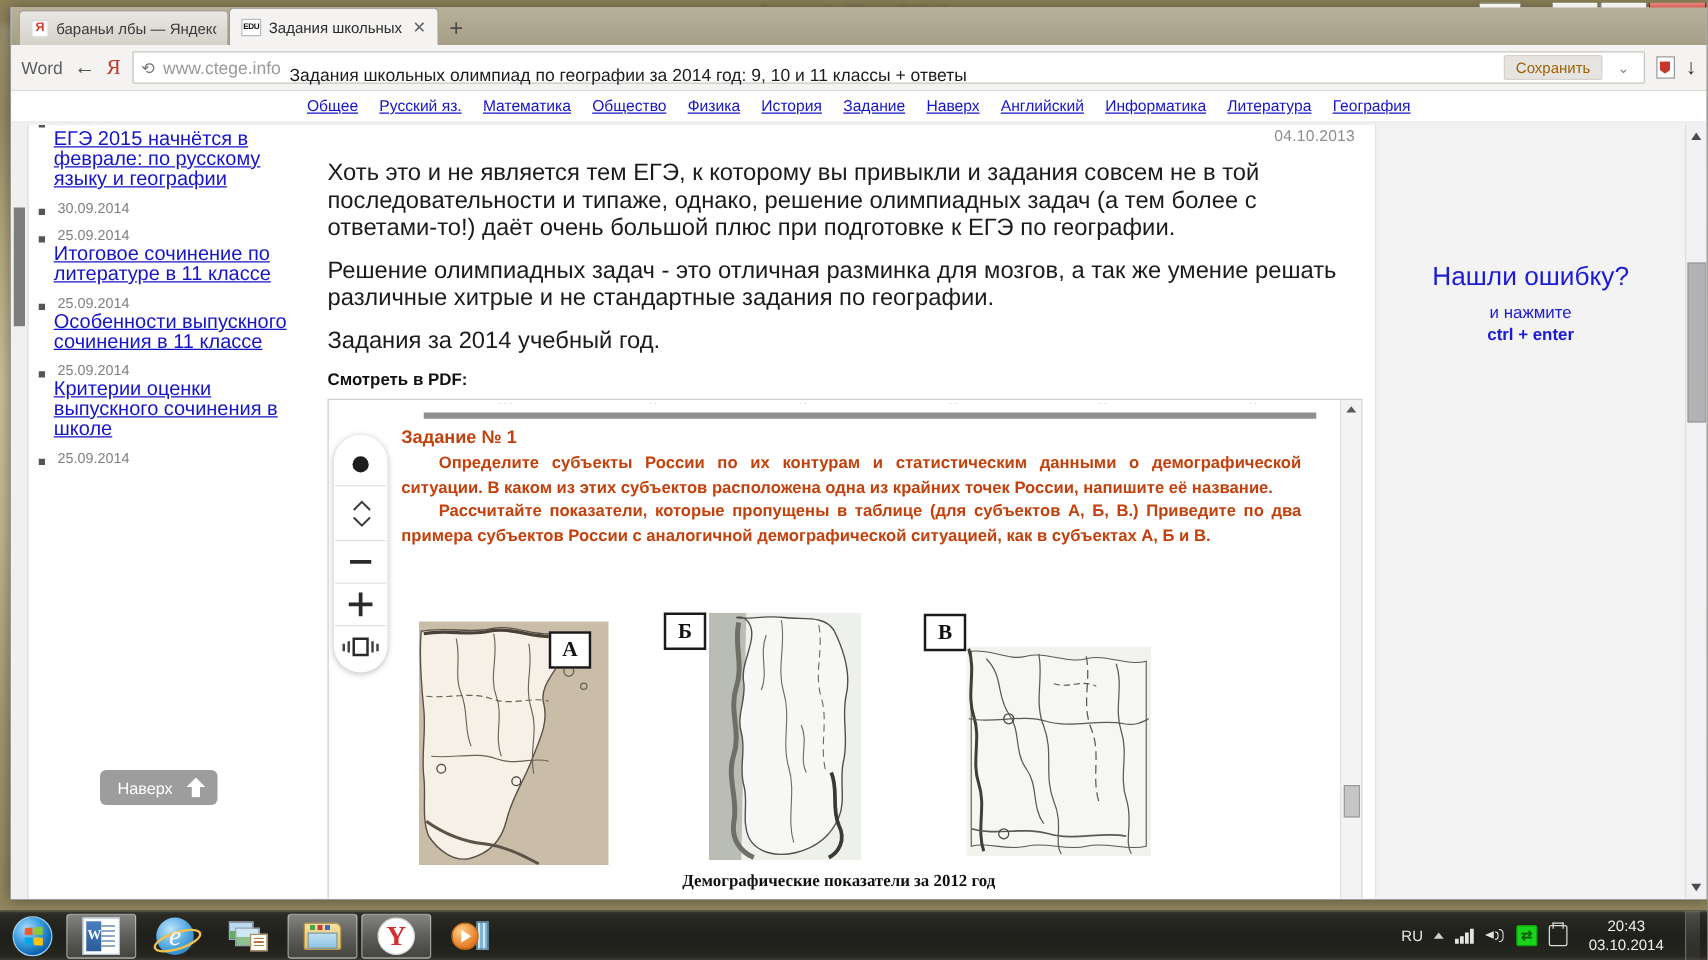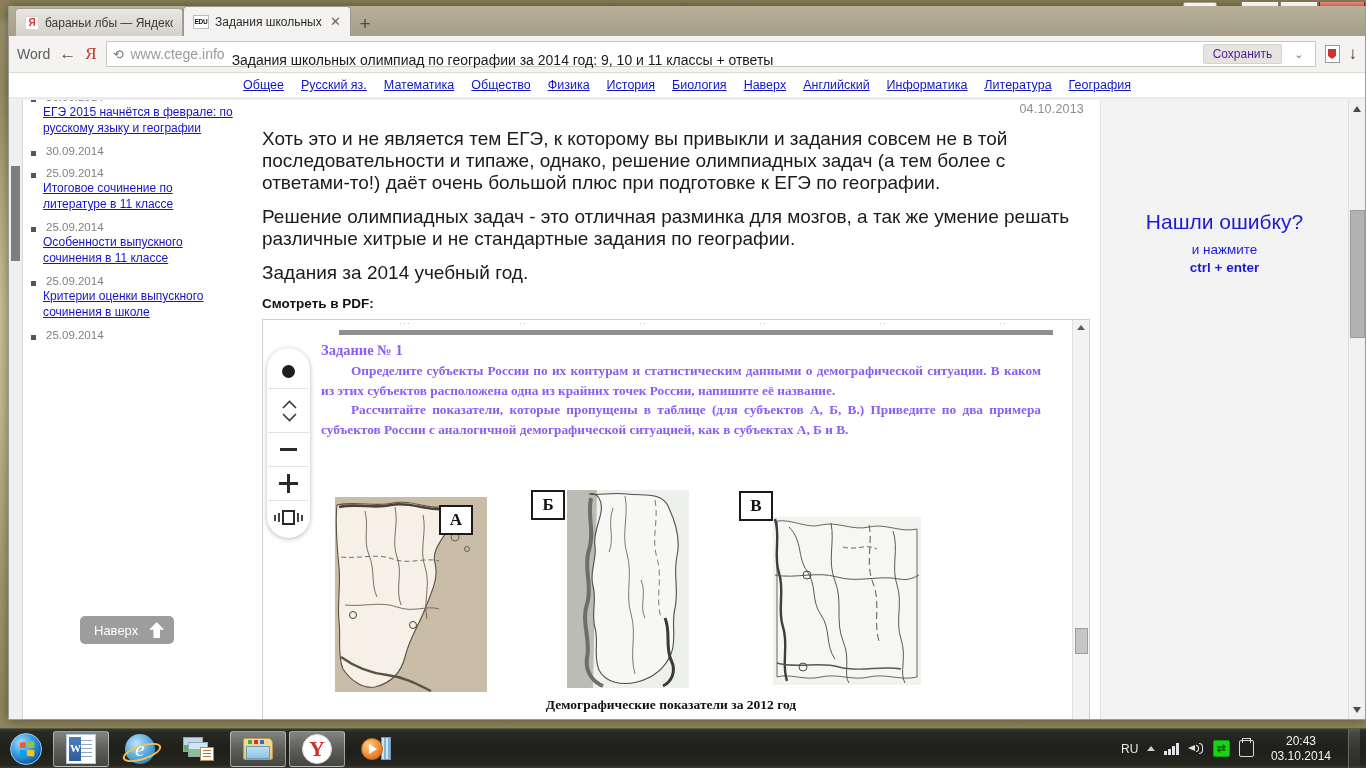--- a/index.html
+++ b/index.html
@@ -106,21 +106,21 @@
   .ya-logo{ font-size:17px; color:#c0392b; font-family:"Liberation Serif",serif; }
   #omnibox{
     flex:1; height:26px; background:#fff; border:1px solid #c8c6c1;
     display:flex; align-items:center; padding:0 6px; gap:7px;
     border-radius:1px;
   }
   .reload{ font-size:13px; color:#777; transform:scaleX(-1); }
   .url-host{ font-size:14px; color:#9a9a9a; }
   .url-title{ font-size:14px; color:#1a1a1a; flex:1; overflow:hidden; white-space:nowrap;margin-top:12px; }
   .save-btn{
-    font-size:12px; color:#4c1d95; background:#e6e4e0; border:1px solid #d6d3cd;
+    font-size:12px; color:#a16207; background:#e6e4e0; border:1px solid #d6d3cd;
     padding:2px 9px; border-radius:2px;
   }
   .save-caret{ font-size:11px; color:#777; padding:0 5px; }
   .pdf-ico{
     width:15px; height:18px; background:#fff; border:1px solid #9b9b9b; position:relative;
     display:flex; align-items:center; justify-content:center;
   }
   .pdf-ico::after{ content:""; width:8px; height:10px; background:#c8352b;
     clip-path:polygon(0 0,100% 0,100% 70%,50% 100%,0 70%); }
   .dl-ico{ font-size:17px; color:#333; }
@@ -146,21 +146,21 @@
   #left-rail .rail-thumb{ position:absolute; left:2px; top:66px; width:9px; height:95px; background:#7d7d7d; }
 
   #sidebar{
     width:224px; flex:none; background:#fff; padding:4px 8px 0 8px;
     font-size:12px; position:relative; overflow:hidden;
   }
   .news-item{ display:flex; gap:7px; margin-bottom:9px; }
   .bullet{ width:5px; height:5px; background:#555; flex:none; margin-top:6px; }
   .news-body{ flex:1; }
   .news-date{ color:#808080; font-size:11.5px; display:block; margin-bottom:1px; padding-left:3px;}
-  .news-link{ color:#1414c8; text-decoration:underline; font-size:12px; line-height:16px; display:block; }
+  .news-link{ color:#1414c8; text-decoration:underline; font-size:16px; line-height:16px; display:block; }
   .news-item.cut{ margin-top:-13px; }
   #naverh{
     position:absolute; left:57px; top:516px;
     background:#9d9d9d; color:#fff; border-radius:5px;
     padding:6px 10px 6px 14px; font-size:13px;
     display:flex; align-items:center; gap:11px;
   }
   .up-arrow{ width:15px; height:16px; background:#fff;
      clip-path:polygon(50% 0,100% 48%,72% 48%,72% 100%,28% 100%,28% 48%,0 48%); }
 
@@ -187,21 +187,21 @@
     position:absolute; left:58px; top:18px; width:714px; height:5px; background:#8f8f8f;
   }
   #pdf-ruler::after{
     content:""; position:absolute; right:-42px; top:-9px; width:1px; height:14px; background:#6b6b6b;
   }
   .ruler-ticks{ position:absolute; left:58px; top:8px; width:760px; height:9px;
                 font-size:7px; color:#9a9a9a; }
   .ruler-ticks span{ position:absolute; top:0; }
 
   .pdf-body{ position:absolute; left:40px; top:30px; right:20px;
-             font-family:Liberation Serif, serif; color:#8b5cf6; }
+             font-family:Liberation Sans, sans-serif; color:#c2410c; }
   .pdf-h{ font-size:14.5px; font-weight:bold; margin-bottom:2px; }
   .pdf-par{ font-size:13.3px; font-weight:bold; line-height:19.5px; text-align:justify;
             text-indent:30px; margin-bottom:0px; }
 
   #maps-row{ position:absolute; left:38px; top:175px; right:10px; height:205px; }
   .map-box{ position:absolute; border:0; overflow:hidden; }
   .map-label{
     position:absolute; width:34px; height:30px; border:2px solid #1a1a1a; background:#fff;
     display:flex; align-items:center; justify-content:center;
     font-family:"Liberation Serif",serif; font-weight:bold; font-size:17px; color:#111;
@@ -424,21 +424,21 @@
     <span class="dl-ico">↓</span>
   </div>
 
   <div id="sitenav">
     <a>Общее</a>
     <a>Русский яз.</a>
     <a>Математика</a>
     <a>Общество</a>
     <a>Физика</a>
     <a>История</a>
-    <a>Биология</a>
+    <a>Задание</a>
     <a>Наверх</a>
     <a>Английский</a>
     <a>Информатика</a>
     <a>Литература</a>
     <a>География</a>
   </div>
 
   <div id="viewport">
 
     <div id="left-rail">

